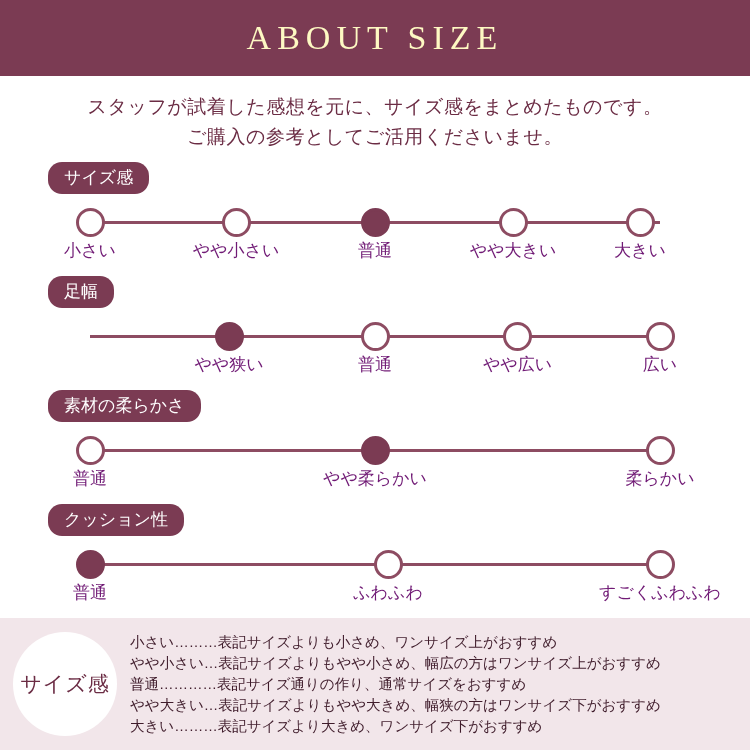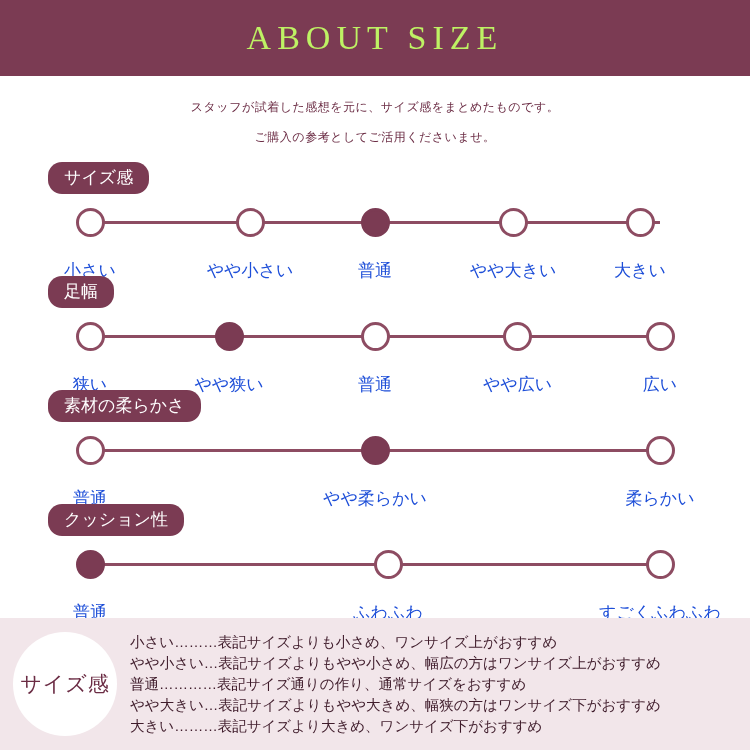--- a/index.html
+++ b/index.html
@@ -9,35 +9,35 @@
   }
   body { background: #ffffff; overflow: hidden; position: relative; }
 
   
   .header {
     height: 76px;
     background: #7b3b53;
     display: flex; align-items: center; justify-content: center;
   }
   .header-title {
-    color: #bef264;
+    color: #fef9c3;
     font-size: 34px;
     letter-spacing: 6px;
     font-weight: 400;
     font-family: "Liberation Serif", serif;
   }
 
   
   .intro {
     padding: 16px 0 4px 0;
     text-align: center;
     color: #6b2c44;
   }
   .intro-line {
-    font-size: 12px;
+    font-size: 19px;
     line-height: 30px;
     letter-spacing: 0.5px;
   }
 
   
   .scales {
     padding: 6px 0 0 0;
   }
   .scale-block { position: relative; margin-bottom: 14px; }
   .scale-label {
@@ -72,23 +72,23 @@
     width: 29px; height: 29px;
     border-radius: 50%;
     border: 3px solid #8d4c62;
     background: #ffffff;
     margin: 4px auto 0 auto;
     position: relative;
     z-index: 2;
   }
   .dot.filled { background: #7b3b53; border-color: #7b3b53; }
   .point-label {
-    margin-top: 22px;
+    margin-top: 2px;
     font-size: 17px;
-    color: #1d4ed8;
+    color: #701a75;
     white-space: nowrap;
   }
 
   
   .footer {
     position: absolute;
     left: 0; right: 0; bottom: 0;
     height: 132px;
     background: #f2e6ea;
     display: flex;
@@ -133,21 +133,21 @@
 <div class="scales">
 
   <div class="scale-block">
     <div class="scale-label">サイズ感</div>
     <div class="track-wrap">
       <div class="track"></div>
       <div class="point" style="left:90px">
         <div class="dot"></div>
         <div class="point-label">小さい</div>
       </div>
-      <div class="point" style="left:250px">
+      <div class="point" style="left:236px">
         <div class="dot"></div>
         <div class="point-label">やや小さい</div>
       </div>
       <div class="point" style="left:375px">
         <div class="dot filled"></div>
         <div class="point-label">普通</div>
       </div>
       <div class="point" style="left:513px">
         <div class="dot"></div>
         <div class="point-label">やや大きい</div>
@@ -156,24 +156,20 @@
         <div class="dot"></div>
         <div class="point-label">大きい</div>
       </div>
     </div>
   </div>
 
   <div class="scale-block">
     <div class="scale-label">足幅</div>
     <div class="track-wrap">
       <div class="track"></div>
-      <div class="point" style="left:90px">
-        <div class="dot"></div>
-        <div class="point-label">狭い</div>
-      </div>
       <div class="point" style="left:229px">
         <div class="dot filled"></div>
         <div class="point-label">やや狭い</div>
       </div>
       <div class="point" style="left:375px">
         <div class="dot"></div>
         <div class="point-label">普通</div>
       </div>
       <div class="point" style="left:517.5px">
         <div class="dot"></div>

